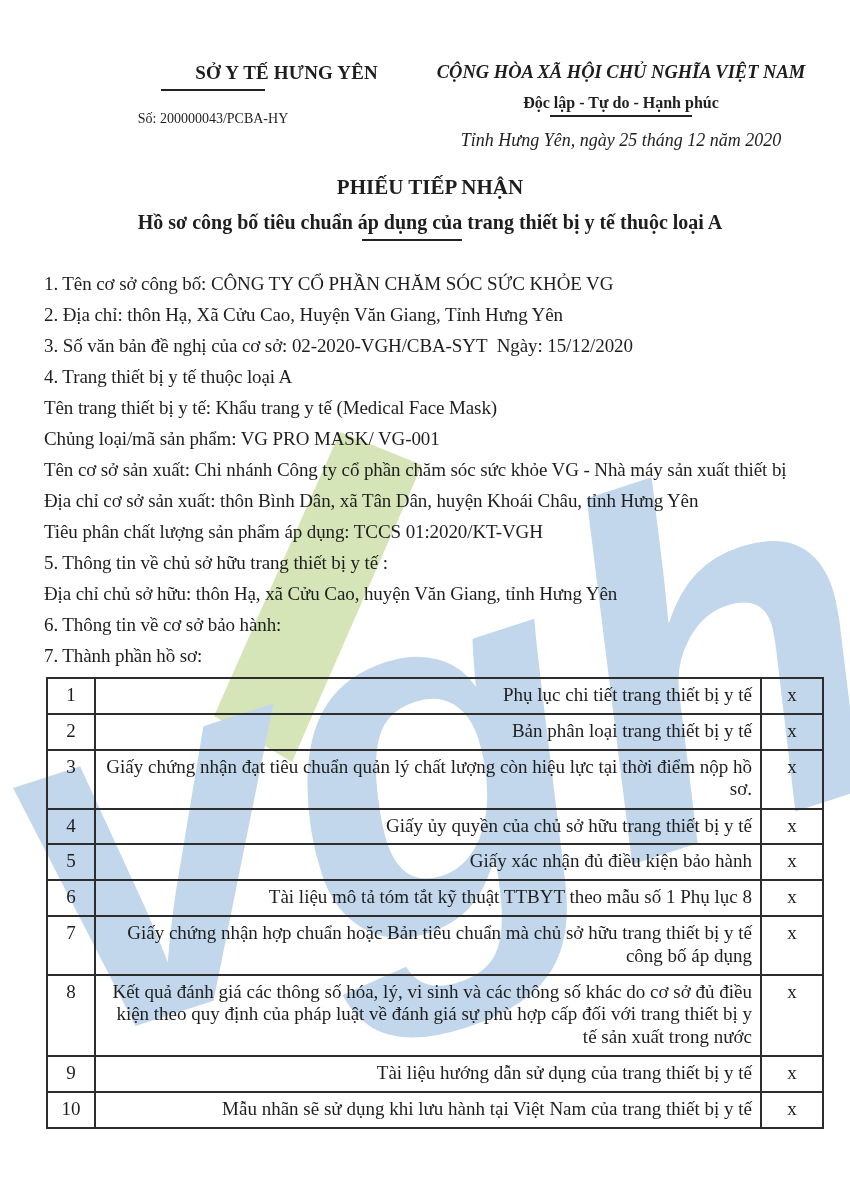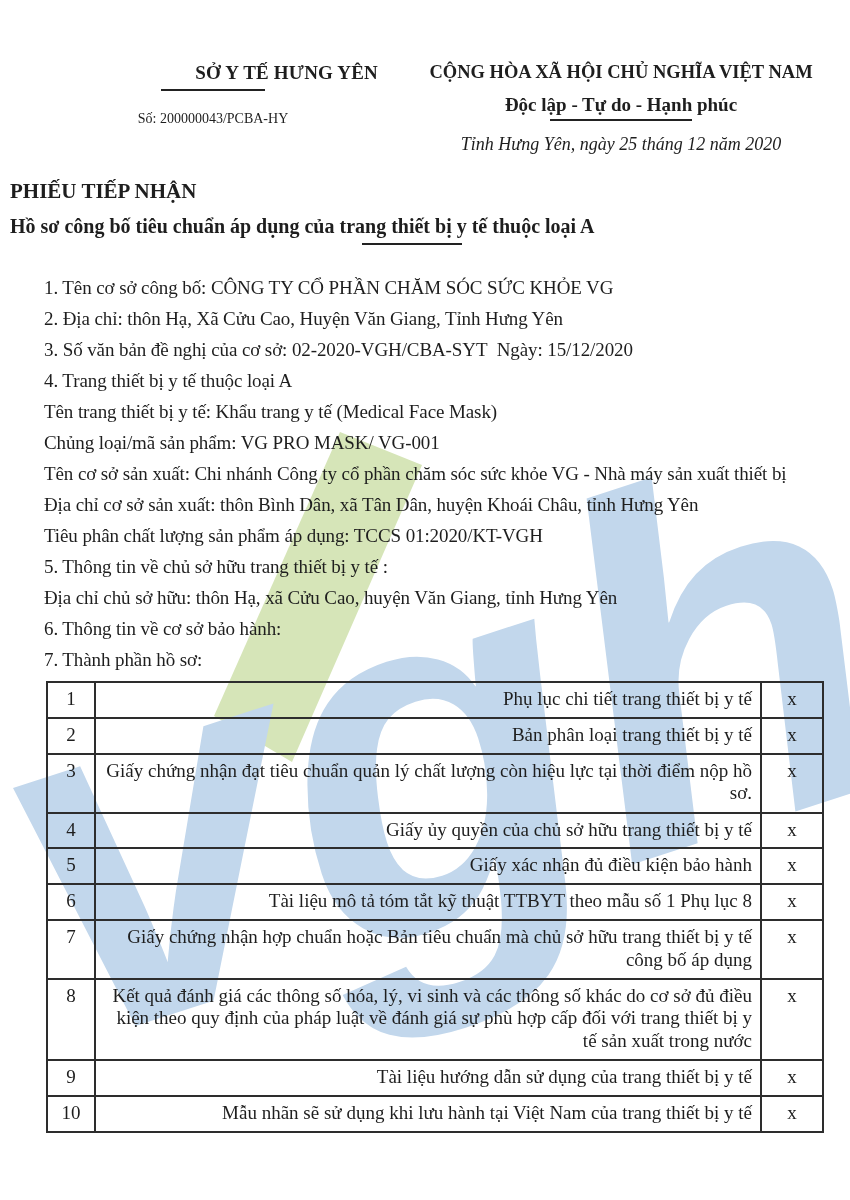--- a/index.html
+++ b/index.html
@@ -17,27 +17,27 @@
   .content { position:relative; z-index:1; }
 
   
   .header { display:flex; align-items:flex-start; padding-top:62px; }
   .hdr-left { width:330px; margin-left:48px; text-align:center; }
   .org-name { font-weight:bold; font-size:19px; letter-spacing:.2px;text-align:right; }
   .rule { height:2px; background:#222; }
   .rule-org { width:104px; margin:5px auto 0 auto; }
   .doc-number { margin-top:20px; font-size:14px; }
   .hdr-right { width:406px; margin-left:auto; margin-right:26px; text-align:center; }
-  .national-header { font-weight:bold; font-size:18.5px; }
-  .national-motto { font-weight:bold; font-size:19px; margin-top:11px; }
+  .national-header { font-weight:bold; font-size:18.5px;font-style:italic; }
+  .national-motto { font-weight:bold; font-size:16px; margin-top:11px; }
   .rule-motto { width:142px; margin:3px auto 0 auto; }
   .dateline { font-style:italic; font-size:18px; margin-top:13px; }
 
   
-  .title-block { text-align:left; margin-top:24px;padding-left:10px; }
+  .title-block { text-align:center; margin-top:24px;padding-left:10px; }
   .page-title { font-weight:bold; font-size:21px; margin:0; }
   .page-subtitle { font-weight:bold; font-size:20px; margin:11px 0 0 0; }
   .rule-subtitle { width:100px; margin:5px auto 0 auto; transform:translateX(-18px); }
 
   
   .body-lines { margin:27px 22px 0 44px; }
   .body-lines p { margin:0; font-size:19px; line-height:31px; letter-spacing:-0.1px; }
 
   
   table.components {

